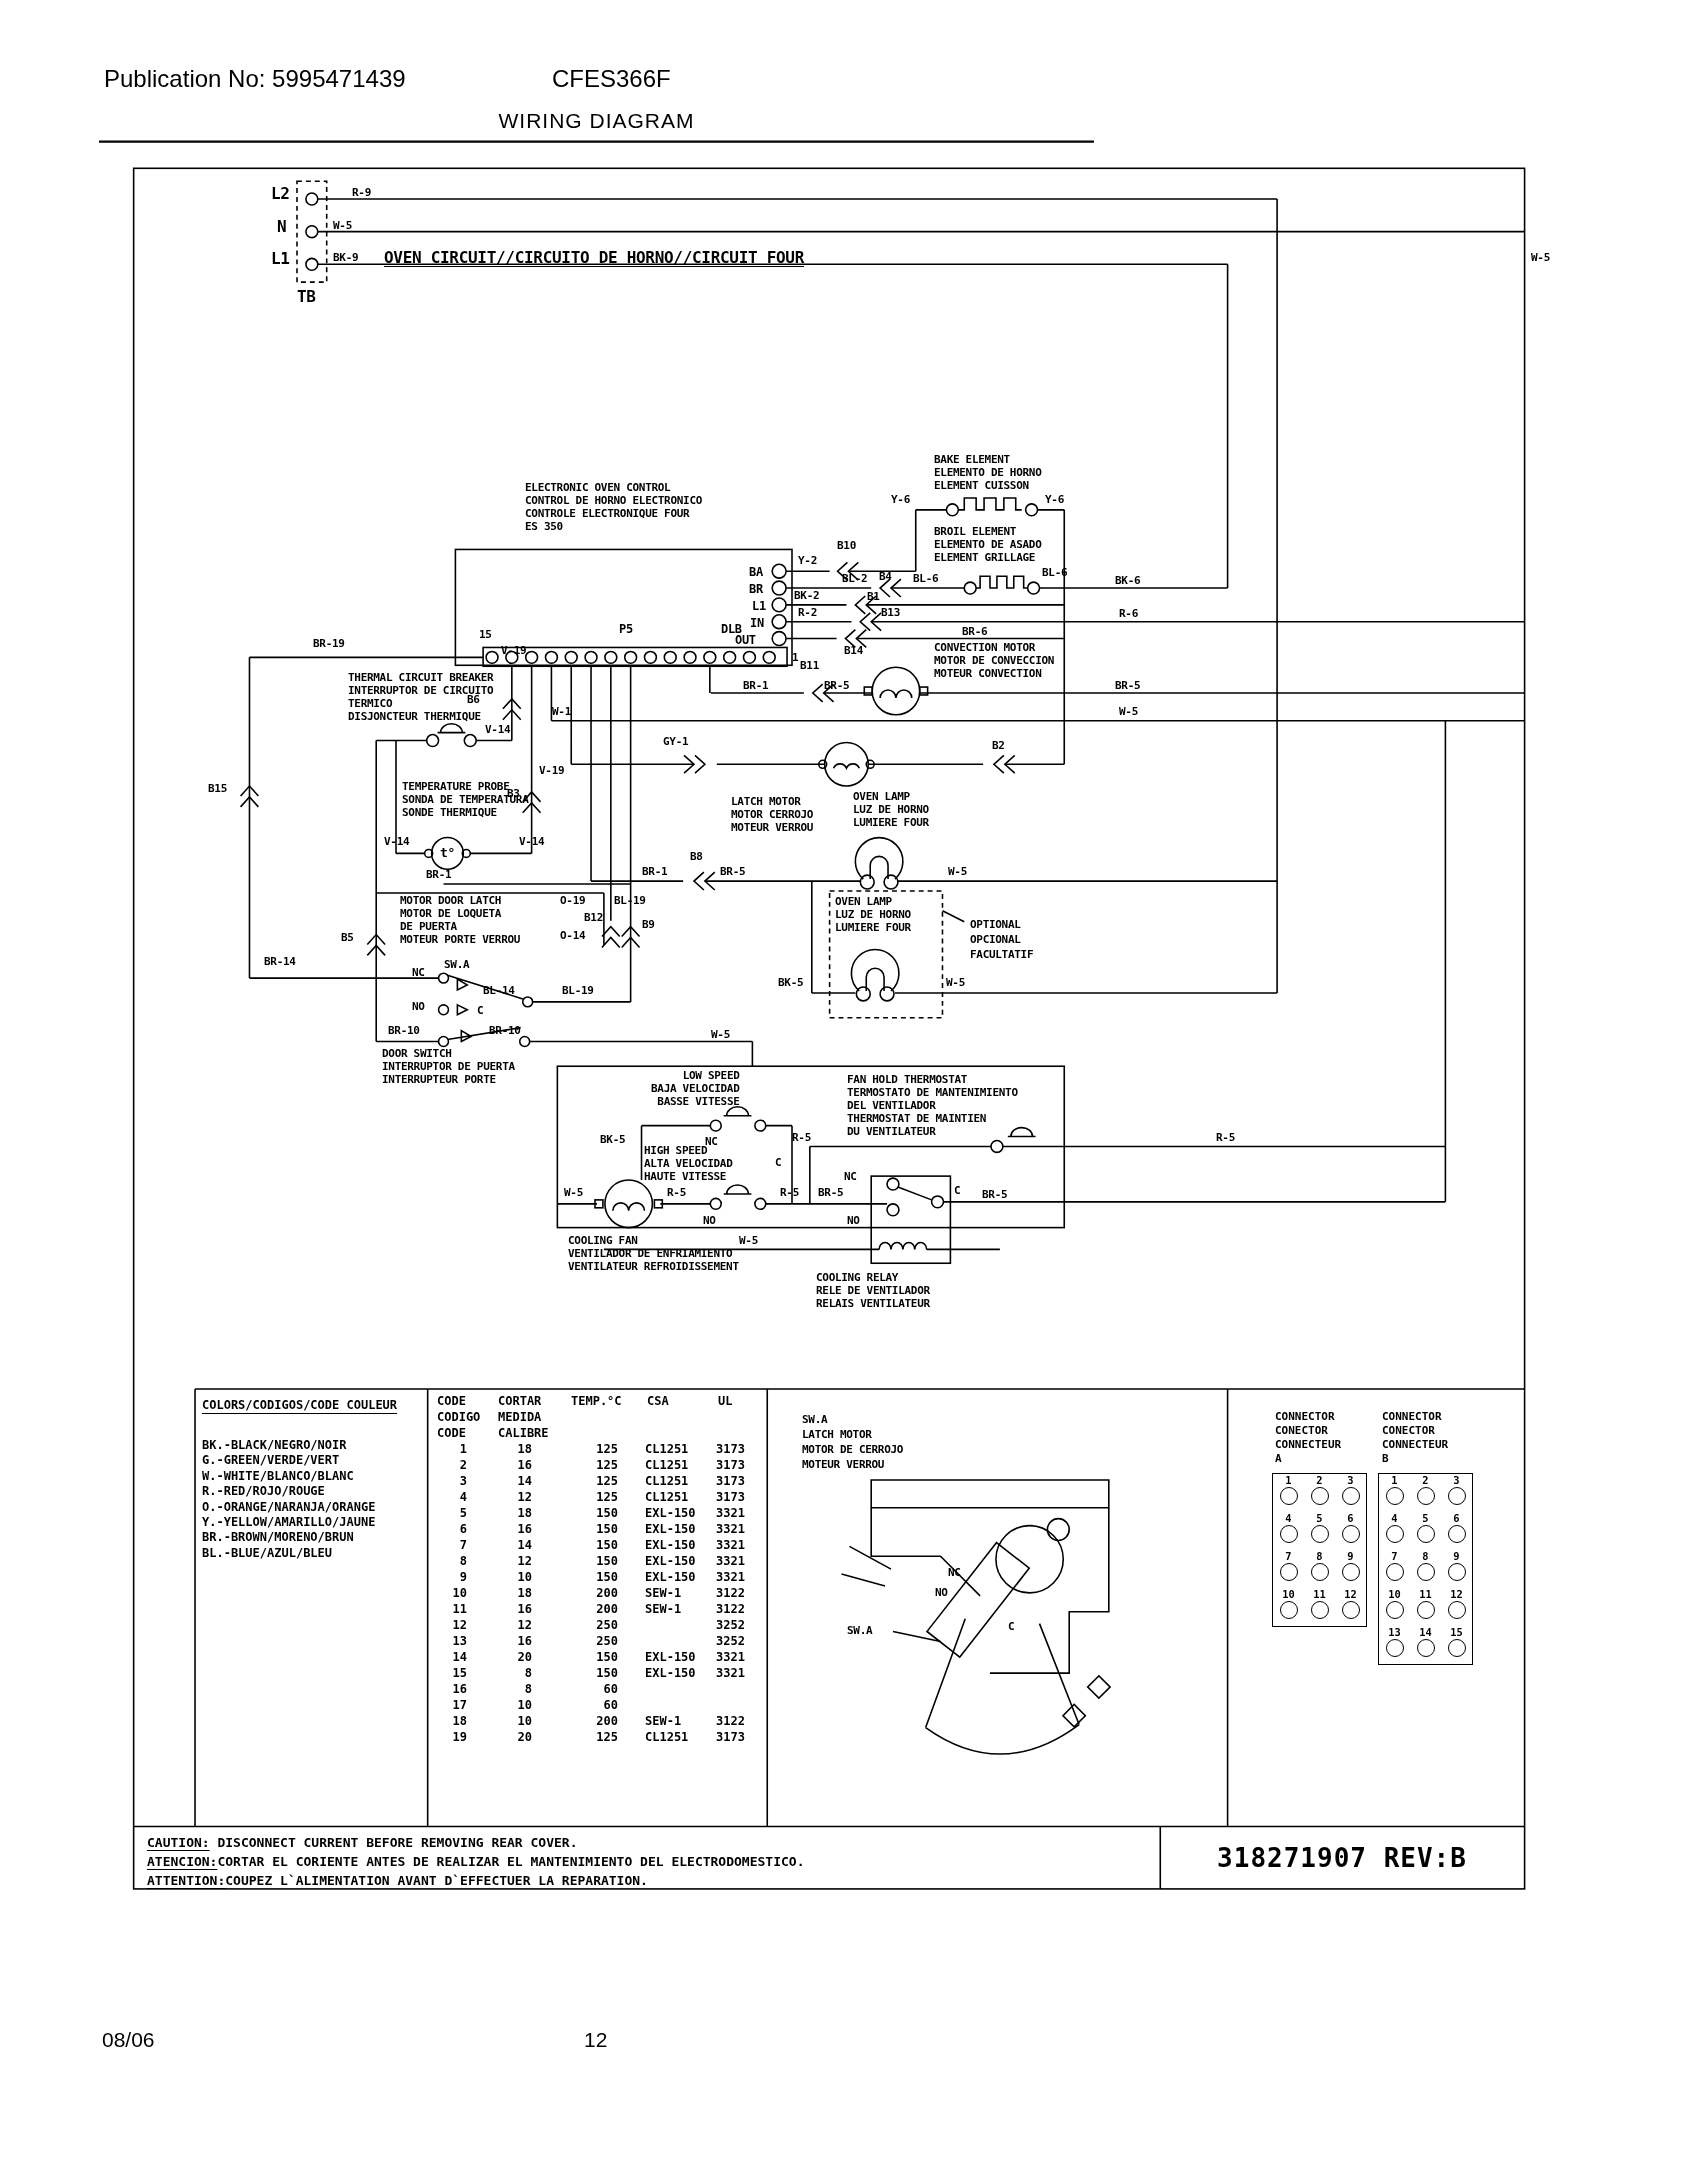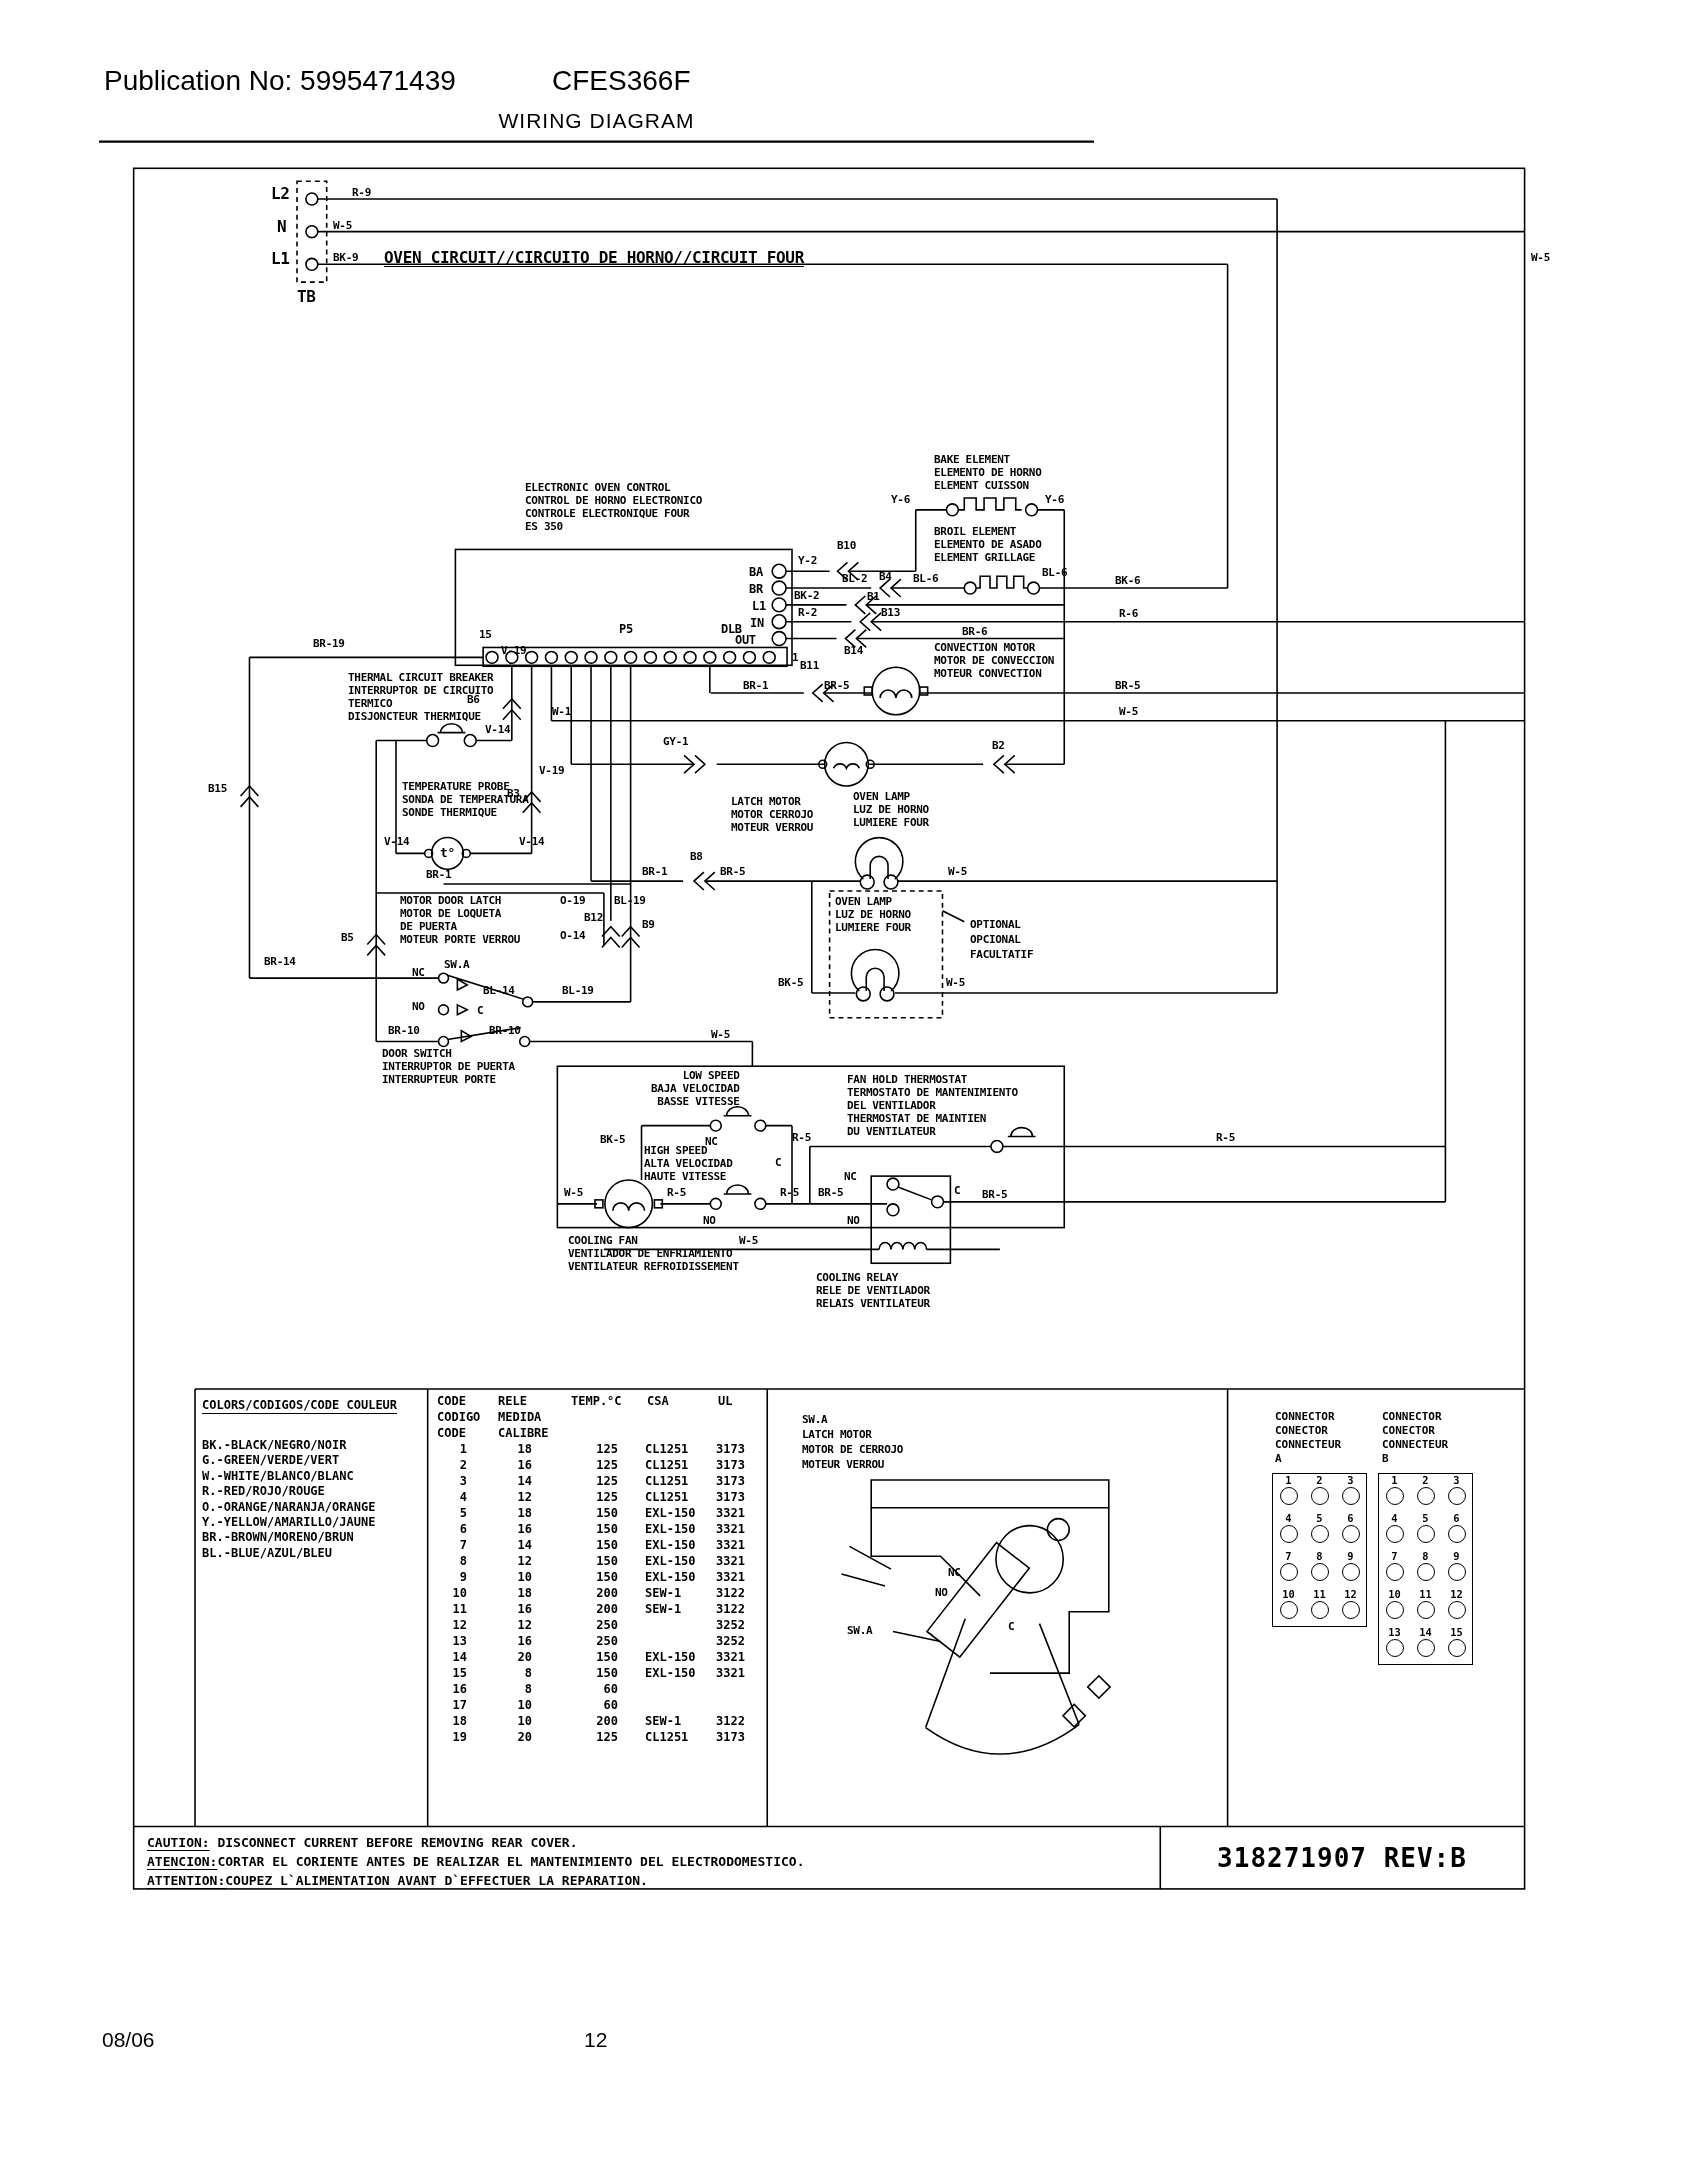--- a/index.html
+++ b/index.html
@@ -1,19 +1,19 @@
 <!DOCTYPE html>
 <html><head>
 <meta charset="utf-8">
 <style>
   html,body{margin:0;padding:0;background:#fff;}
   .page{position:relative;width:1683px;height:2178px;background:#fff;color:#000;
         font-family:"DejaVu Sans Mono",monospace;overflow:hidden;}
   .hdr{position:absolute;font-family:"Liberation Sans","DejaVu Sans",sans-serif;
-       font-size:28px;color:#000;white-space:nowrap;}
+       font-size:24px;color:#000;white-space:nowrap;}
   .art{position:absolute;left:0;top:0;}
   .art *{stroke:#000;fill:none;stroke-width:1.6;}
   .art .dash{stroke-dasharray:5,4;}
   .art .thick{stroke-width:2.2;}
   .lbl{position:absolute;font:bold 11px "DejaVu Sans Mono",monospace;line-height:13px;
        letter-spacing:-0.3px;white-space:pre-line;}
   .lbl.u{text-decoration:underline;text-underline-offset:3px;}
   .colors-box{position:absolute;left:202px;top:1398px;font:bold 12px "DejaVu Sans Mono",monospace;}
   .colors-title{text-decoration:underline;text-underline-offset:4px;margin-bottom:26px;}
   .color-item{line-height:15.4px;white-space:nowrap;}
@@ -398,21 +398,21 @@
         <div class="color-item">Y.-YELLOW/AMARILLO/JAUNE</div>
         <div class="color-item">BR.-BROWN/MORENO/BRUN</div>
         <div class="color-item">BL.-BLUE/AZUL/BLEU</div>
       </div>
   </div>
 
   <div class="gauge-box">
     <div id="gauge-head">
         <div class="grow head">
           <span class="gc0">CODE</span>
-          <span class="gc1">RELE</span>
+          <span class="gc1">CORTAR</span>
           <span class="gc2">TEMP.°C</span>
           <span class="gc3">CSA</span>
           <span class="gc4">UL</span>
         </div>
         <div class="grow head">
           <span class="gc0">CODIGO</span>
           <span class="gc1">MEDIDA</span>
           <span class="gc2"></span>
           <span class="gc3"></span>
           <span class="gc4"></span>

